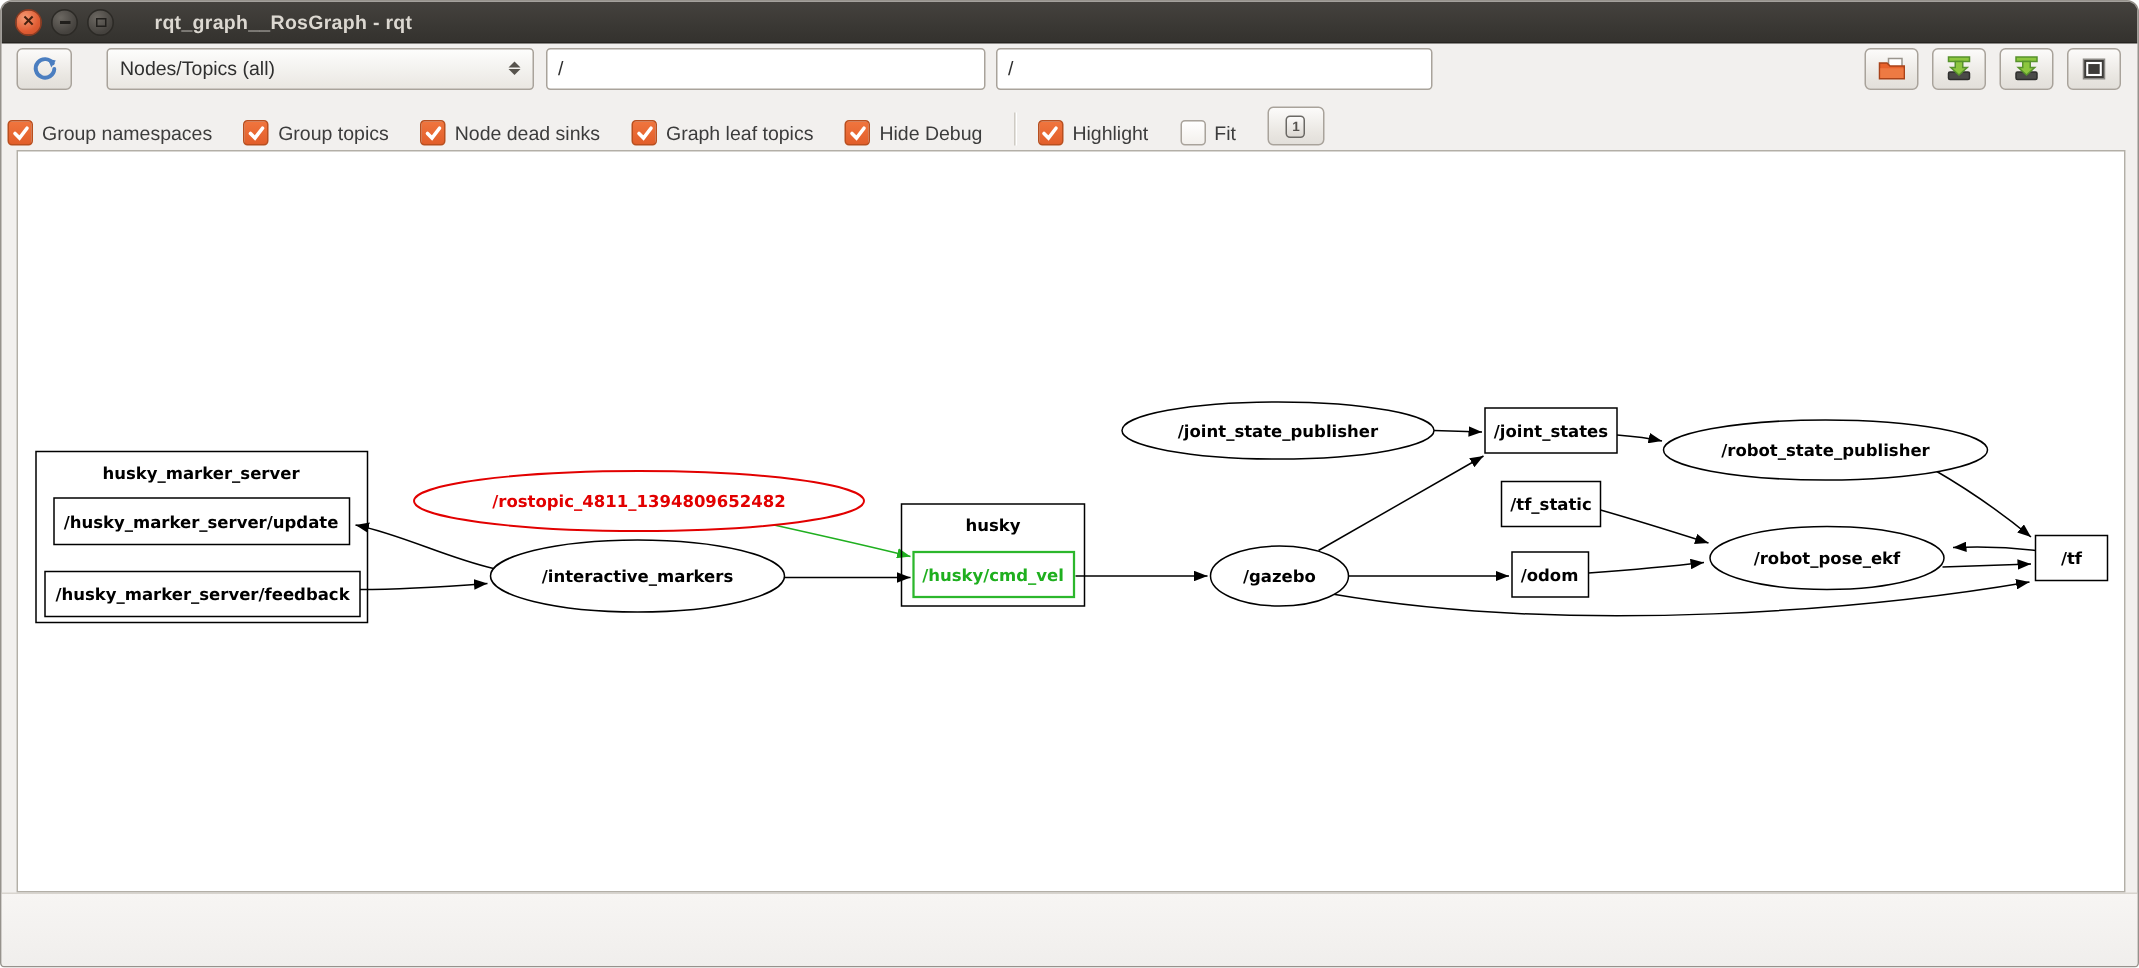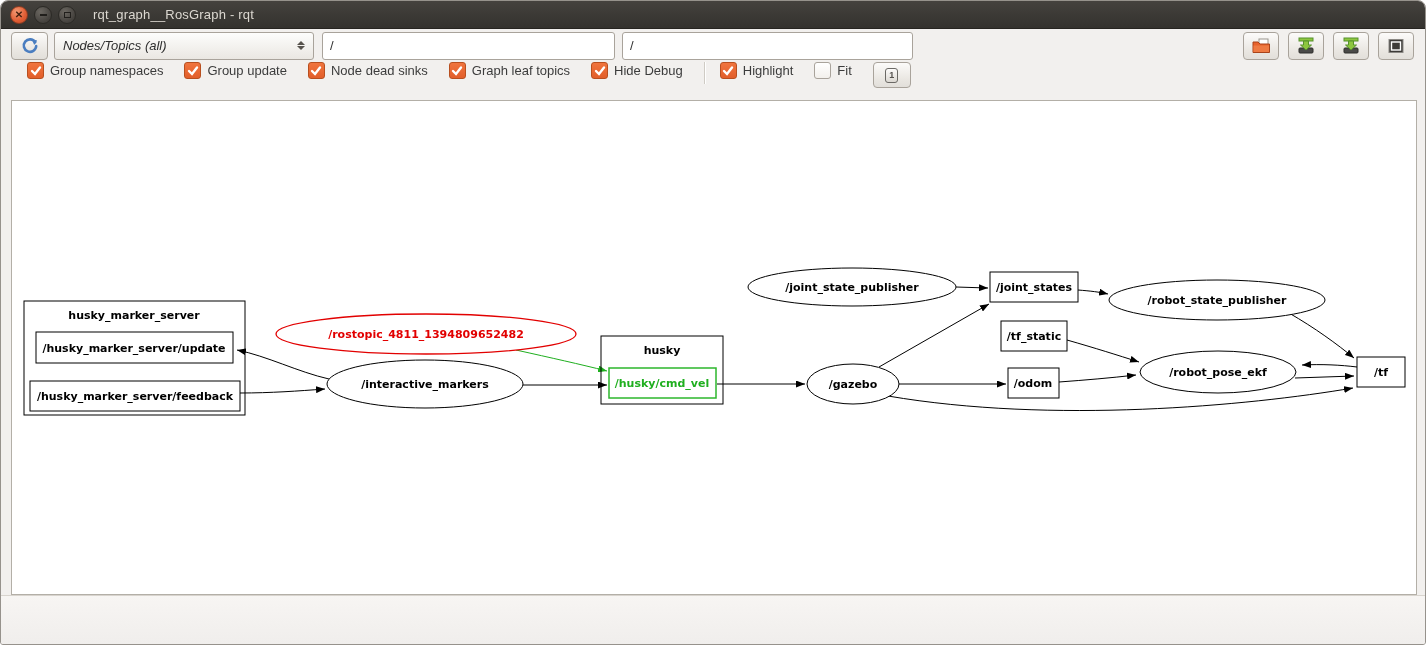--- a/index.html
+++ b/index.html
@@ -7,48 +7,48 @@
   .window { width:1426px; height:645px; border:1px solid #96928c; border-radius:8px 8px 3px 3px; overflow:hidden; background:#f2f0ee; display:flex; flex-direction:column; }
 
   
   .titlebar { height:28px; background:linear-gradient(#45423e,#3a3834 60%,#34322e); display:flex; align-items:center; flex:0 0 auto; border-bottom:1px solid #262420; }
   .winbtns { display:flex; gap:6px; margin-left:9px; }
   .winbtn { width:18px; height:18px; border-radius:50%; display:flex; align-items:center; justify-content:center; font-size:10px; line-height:1; cursor:default; }
   .winbtn.close { background:radial-gradient(circle at 35% 30%, #f49a74, #e05c33 60%, #c24d28); border:1px solid #8c3c22; color:#45200f; font-weight:bold; }
   .winbtn.min, .winbtn.max { background:radial-gradient(circle at 35% 30%, #6b6761, #45423e 70%); border:1px solid #2c2a26; }
   .glyph-min { width:7px; height:2px; background:#211f1c; }
   .glyph-max { width:7px; height:6px; border:1.5px solid #211f1c; }
-  .win-title { color:#dcd8d1; font-weight:normal; font-size:13px; margin-left:17px; letter-spacing:.2px; }
+  .win-title { color:#dcd8d1; font-weight:bold; font-size:13px; margin-left:27px; letter-spacing:.2px; }
 
   
   .pluginbar { height:27px; display:flex; align-items:center; padding:0 8px 0 2px; flex:0 0 auto; }
   .plugin-title { font-size:13px; color:#3a3a3a; margin-left:2px; }
   .dockbtns { margin-left:auto; display:flex; align-items:center; gap:5px; }
   .dockbtn-d { width:17px; height:17px; border:1px solid #9b968e; border-radius:3px; background:linear-gradient(#f7f5f2,#dedad4); font-size:11px; font-weight:bold; color:#444; display:flex; align-items:center; justify-content:center; }
   .dockbtn-help { width:17px; height:17px; border-radius:50%; background:#3d79bd; border:1px solid #2d5e96; color:#fff; font-size:11px; font-weight:bold; display:flex; align-items:center; justify-content:center; }
   .dockbtn-text { font-size:14px; color:#4a4845; padding:0 3px; }
 
   
   .toolbar { height:33px; display:flex; align-items:center; padding:0 11px 0 10px; flex:0 0 auto; }
   .tbtn { height:28px; border:1px solid #a9a39b; border-radius:4px; background:linear-gradient(#fcfbfa,#e9e6e1 70%,#e2dfda); display:flex; align-items:center; justify-content:center; }
   .btn-refresh { width:37px; }
-  .combo { width:260px; height:28px; margin-left:6px; border:1px solid #a9a39b; border-radius:3px; background:linear-gradient(#fdfdfc,#eae7e2); display:flex; align-items:center; padding:0 8px;font-style:italic; }
+  .combo { width:285px; height:28px; margin-left:23px; border:1px solid #a9a39b; border-radius:3px; background:linear-gradient(#fdfdfc,#eae7e2); display:flex; align-items:center; padding:0 8px; }
   .combo-text { font-size:13px; color:#2f2f2f; }
   .combo-arrows { margin-left:auto; display:flex; flex-direction:column; align-items:center; gap:1px; }
   .combo-arrows i { width:0; height:0; border-left:4px solid transparent; border-right:4px solid transparent; display:block; }
   .arr-up { border-bottom:4px solid #57534d; }
   .arr-dn { border-top:4px solid #57534d; }
   .tb-input { height:28px; border:1px solid #a9a39b; border-radius:3px; background:#fff; font-size:13px; color:#2f2f2f; padding:0 7px; font-family:"Liberation Sans", sans-serif; }
   .inp1 { width:293px; margin-left:8px; }
   .inp2 { width:291px; margin-left:7px; }
   .tb-right { margin-left:auto; display:flex; gap:9px; }
   .tb-right .tbtn { width:36px; }
 
   
-  .optionsbar { height:35px; display:flex; align-items:flex-start; padding-left:26px; flex:0 0 auto; }
+  .optionsbar { height:35px; display:flex; align-items:flex-end; padding-left:4px; flex:0 0 auto; }
   .cb { display:flex; align-items:center; margin-right:21px; }
   .cb-box { width:17px; height:17px; border-radius:3px; display:flex; align-items:center; justify-content:center; flex:0 0 auto; }
   .cb-box.checked { background:linear-gradient(#f0753e,#e25e2a); border:1px solid #b84f1f; }
   .cb-box.unchecked { background:linear-gradient(#ffffff,#f3f0ec); border:1px solid #a9a39b; }
   .cb-label { font-size:13px; color:#3c3c3c; margin-left:6px; white-space:nowrap; }
   .vsep { width:0; height:22px; border-left:1px solid #cfcbc4; border-right:1px solid #ffffff; margin:0 14px 0 0; }
   .btn-fit { width:38px; height:26px; }
   .fit-glyph { width:13px; height:15px; border:1.5px solid #6b6965; border-radius:3px; background:linear-gradient(#fcfbfa,#dcd8d2); font-size:9px; color:#55524e; display:flex; align-items:center; justify-content:center; font-weight:bold; }
 
   
@@ -142,21 +142,21 @@
           </svg>
         </span>
       <span class="cb-label">Group namespaces</span>
     </label>
     <label class="cb">
       <span class="cb-box checked">
           <svg width="12" height="12" viewBox="0 0 12 12">
             <path d="M2 6 L5 9 L10 2.5" fill="none" stroke="#fff" stroke-width="2.4" stroke-linecap="round"></path>
           </svg>
         </span>
-      <span class="cb-label">Group update</span>
+      <span class="cb-label">Group topics</span>
     </label>
     <label class="cb">
       <span class="cb-box checked">
           <svg width="12" height="12" viewBox="0 0 12 12">
             <path d="M2 6 L5 9 L10 2.5" fill="none" stroke="#fff" stroke-width="2.4" stroke-linecap="round"></path>
           </svg>
         </span>
       <span class="cb-label">Node dead sinks</span>
     </label>
     <label class="cb">

